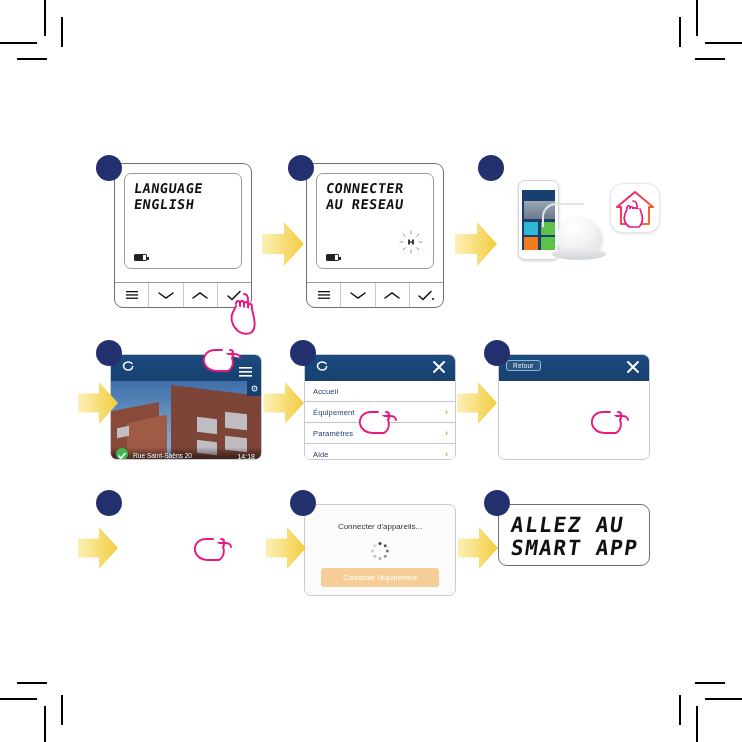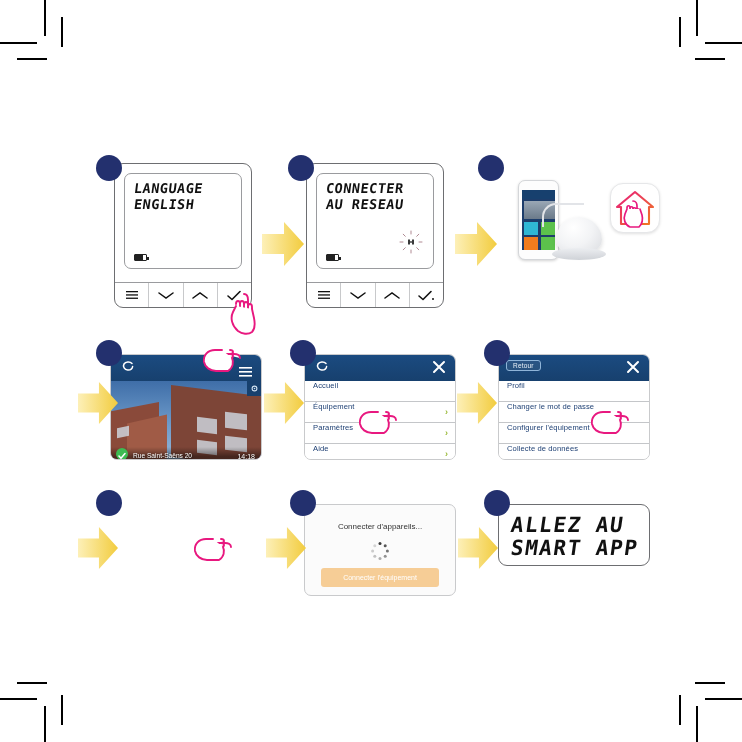--- a/index.html
+++ b/index.html
@@ -123,21 +123,21 @@
     font-size:6.5px;
     color:#eaf1f8;
     letter-spacing:.2px;
     background:rgba(255,255,255,.07);
   }
 
   .menulist{background:#fff;}
   .menurow{
     position:relative;
     height:20px;
-    display:flex;align-items:flex-start;
+    display:flex;align-items:center;
     border-bottom:1px solid #c4c6c9;
     padding-left:8px;
     font-size:7.6px;
     color:#1d3f73;
     letter-spacing:.1px;
   }
   .menurow:last-child{border-bottom:none;}
   .chev{
     position:absolute;right:7px;top:50%;transform:translateY(-50%);
     color:#9cbb3c;font-size:9px;font-weight:700;line-height:1;
@@ -587,34 +587,20 @@
   <div class="badge" style="left:0;top:0;"></div>
   <div class="appcard" style="left:14px;top:14px;width:152px;height:106px;">
     <div class="appbar">
       <span class="retour">Retour</span>
       <span class="xclose">
         <svg width="14" height="14" viewBox="0 0 14 14">
           <path d="M2 2 L12 12 M12 2 L2 12" stroke="#fff" stroke-width="2" stroke-linecap="round"></path>
         </svg>
       </span>
     </div>
-    <div class="menulist">
-      <div class="menurow">
-        <span>Profil</span>
-      </div>
-      <div class="menurow">
-        <span>Changer le mot de passe</span>
-      </div>
-      <div class="menurow">
-        <span>Configurer l'équipement</span>
-      </div>
-      <div class="menurow">
-        <span>Collecte de données</span>
-      </div>
-    </div>
   </div>
   <div class="hand" style="left:104px;top:68px;">
     <svg width="46" height="40" viewBox="0 0 46 40">
       <g fill="#ffffff" stroke="#e8187f" stroke-width="1.9" stroke-linejoin="round" stroke-linecap="round">
         <path d="M40 12 C40 9 37 8 34 8 L23 8"></path>
         <path d="M30 4 C34 4 34 8 30 8 L18 8 M30 8 C34 8 34 12 30 12 L18 12 M28 12 C32 12 32 16 28 16 L18 16"></path>
         <path d="M22 4 L15 4 C8 4 3 9 4 16 C5 21 10 25 16 25 L28 25 C33 22 34 16 32 12"></path>
       </g>
     </svg>
   </div>

